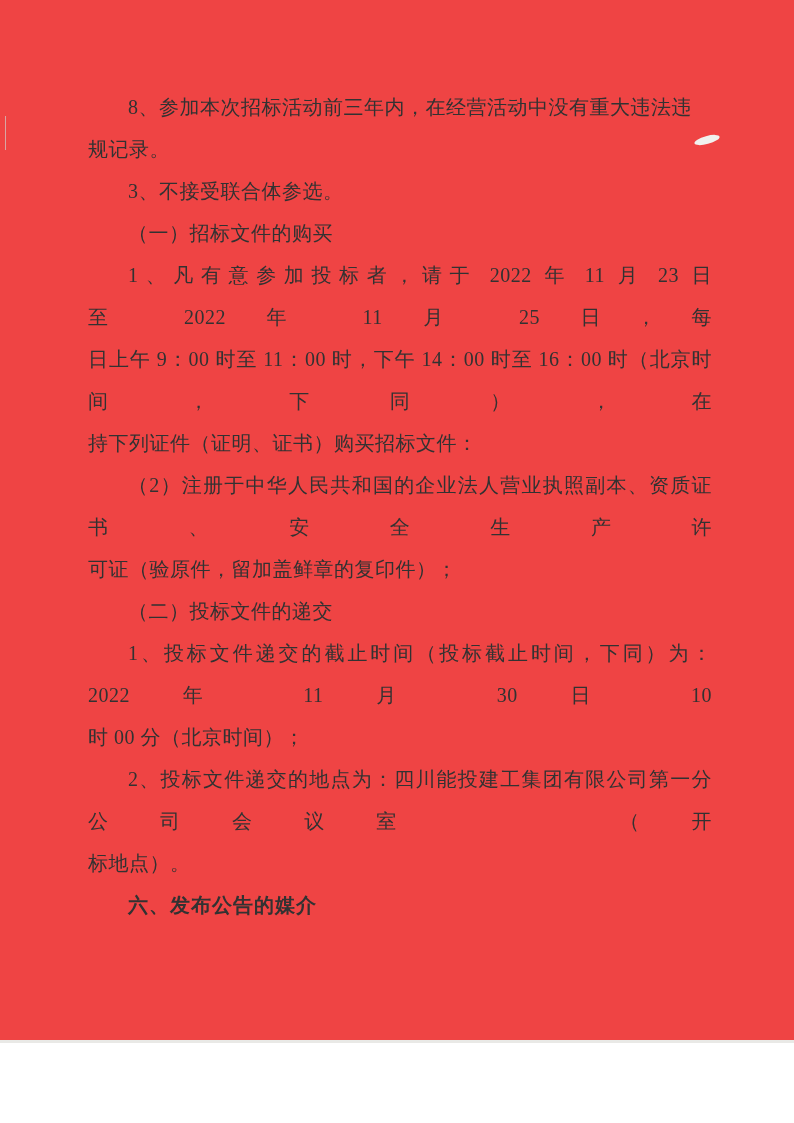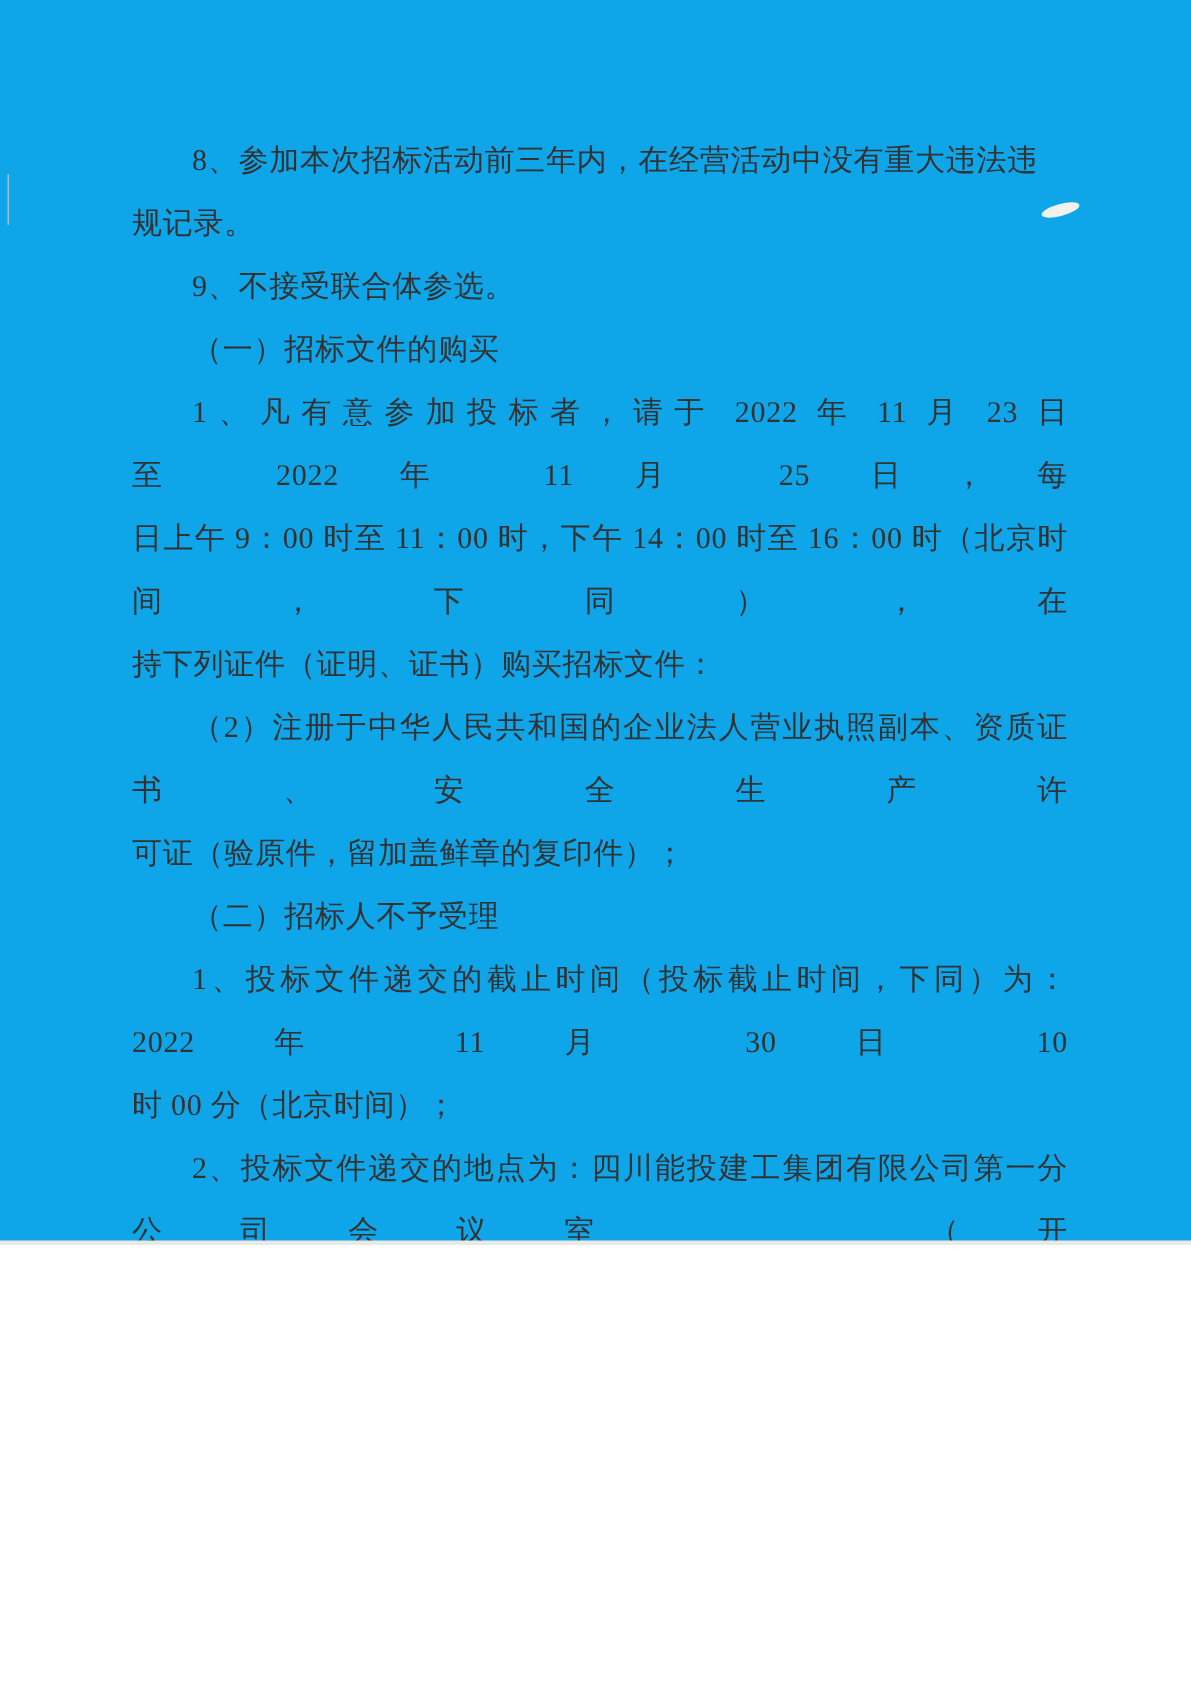--- a/index.html
+++ b/index.html
@@ -3,23 +3,23 @@
 <meta charset="utf-8">
 <style>
   html, body { margin: 0; padding: 0; }
   body {
     background: #ffffff;
     font-family: "Liberation Serif", "DejaVu Serif", serif;
   }
   .page {
     position: relative;
     width: 794px;
-    height: 830px;
+    height: 1043px;
     margin: 0 auto;
-    background: #0ea5e9;
+    background: #ef4444;
     overflow: hidden;
   }
   .content {
     position: absolute;
     left: 88px;
     right: 82px;
     top: 86px;
     color: #323232;
     font-size: 20px;
     line-height: 42px;
@@ -65,29 +65,30 @@
 </head>
 <body>
 
 <div class="page">
 
   <div class="edge-left-mark"></div>
   <div class="smudge"></div>
 
   <div class="content">
     <p class="line ind"><span>8、参加本次招标活动前三年内，在经营活动中没有重大违法违规记录。</span></p>
-    <p class="line ind"><span>9、不接受联合体参选。</span></p>
+    <p class="line ind"><span>3、不接受联合体参选。</span></p>
     <p class="line ind"><span>（一）招标文件的购买</span></p>
     <p class="line ind j"><span>1、凡有意参加投标者，请于</span><span class="u">&nbsp;2022&nbsp;</span><span>年</span><span class="u">&nbsp;11&nbsp;</span><span>月</span><span class="u">&nbsp;23&nbsp;</span><span>日至</span><span class="u">&nbsp;2022&nbsp;</span><span>年</span><span class="u">&nbsp;11&nbsp;</span><span>月</span><span class="u">&nbsp;25&nbsp;</span><span>日，每</span></p>
     <p class="line j"><span>日上午</span><span class="u">&nbsp;9：00&nbsp;</span><span>时至</span><span class="u">&nbsp;11：00&nbsp;</span><span>时，下午</span><span class="u">&nbsp;14：00&nbsp;</span><span>时至</span><span class="u">&nbsp;16：00&nbsp;</span><span>时（北京时间，下同），在</span></p>
     <p class="line"><span>持下列证件（证明、证书）购买招标文件：</span></p>
     <p class="line ind j"><span>（2）注册于中华人民共和国的企业法人营业执照副本、资质证书、安全生产许</span></p>
     <p class="line"><span>可证（验原件，留加盖鲜章的复印件）；</span></p>
-    <p class="line ind"><span>（二）招标人不予受理</span></p>
+    <p class="line ind"><span>（二）投标文件的递交</span></p>
     <p class="line ind j"><span>1、投标文件递交的截止时间（投标截止时间，下同）为：</span><span class="u">2022&nbsp;</span><span>年</span><span class="u">&nbsp;11&nbsp;</span><span>月</span><span class="u">&nbsp;30&nbsp;</span><span>日</span><span class="u">&nbsp;10</span></p>
     <p class="line"><span>时</span><span class="u">&nbsp;00&nbsp;</span><span>分（北京时间）；</span></p>
     <p class="line ind j"><span>2、投标文件递交的地点为：</span><span class="u">四川能投建工集团有限公司第一分公司会议室&nbsp;&nbsp;&nbsp;</span><span>（开</span></p>
+    <p class="line"><span>标地点）。</span></p>
     <p class="line ind b"><span>六、发布公告的媒介</span></p>
 
   </div>
 
   <div class="edge-bottom"></div>
 </div>
 
 </body></html>

